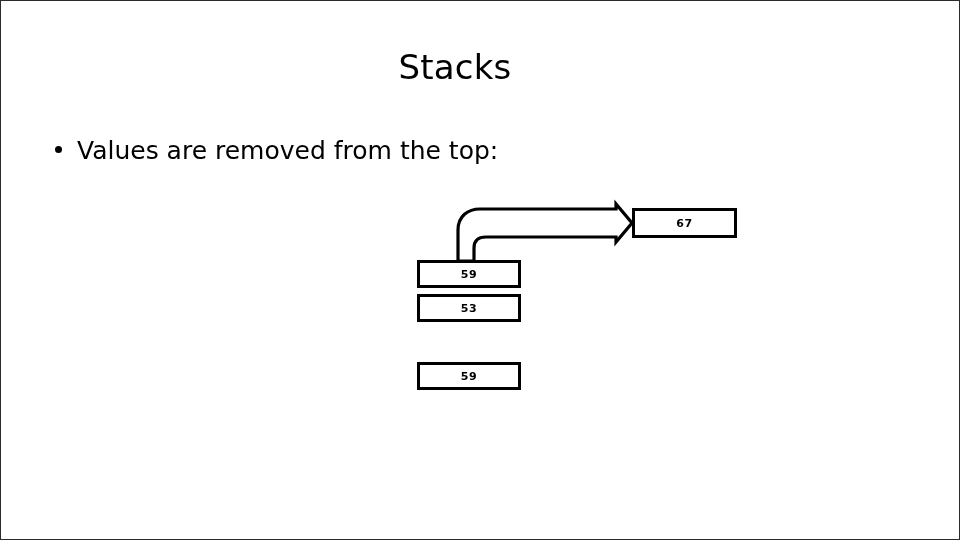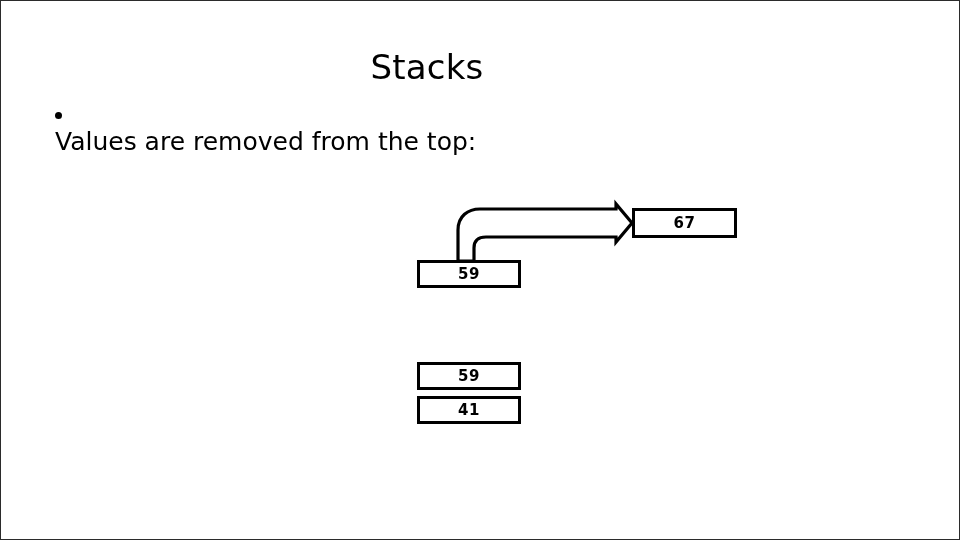--- a/index.html
+++ b/index.html
@@ -26,28 +26,28 @@
     position: absolute;
     left: 0;
     top: 44px;
     width: 852px;
     text-align: center;
     font-size: 34px;
     line-height: 44px;
     font-weight: 400;
     color: #000000;
     letter-spacing: 0.2px;
+    padding-left: 28px;
   }
   #bullet-row {
     position: absolute;
     left: 54px;
-    top: 117px;
+    top: 133px;
     display: flex;
     align-items: baseline;
-    flex-direction: column;
   }
   .bullet-dot {
     width: 7px;
     height: 7px;
     border-radius: 50%;
     background: #000000;
     display: inline-block;
     margin-right: 15px;
     position: relative;
     top: -6px;
@@ -62,21 +62,21 @@
   .cell {
     position: absolute;
     width: 104px;
     height: 28px;
     box-sizing: border-box;
     border: 3px solid #000000;
     background: #ffffff;
     display: flex;
     align-items: center;
     justify-content: center;
-    font-size: 15px;
+    font-size: 11px;
     font-weight: bold;
     color: #000000;
     letter-spacing: 0.5px;
   }
   #stack-group { position: absolute; left: 416px; top: 259px; width: 104px; height: 198px; }
   #stack-group .cell { left: 0; }
   #popped-box { left: 631px; top: 207px; width: 105px; height: 30px; }
   #arrow-svg {
     position: absolute;
     left: 445px;
@@ -113,21 +113,21 @@
   </svg>
 
   <div class="cell" id="popped-box">
     <span>67</span>
   </div>
 
   <div id="stack-group">
     <div class="cell" style="top:0px">
       <span>59</span>
     </div>
+    <div class="cell" style="top:34px">
+      <span>53</span>
+    </div>
     <div class="cell" style="top:102px">
       <span>59</span>
-    </div>
-    <div class="cell" style="top:136px">
-      <span>41</span>
     </div>
   </div>
 
 </div>
 
 </body></html>

